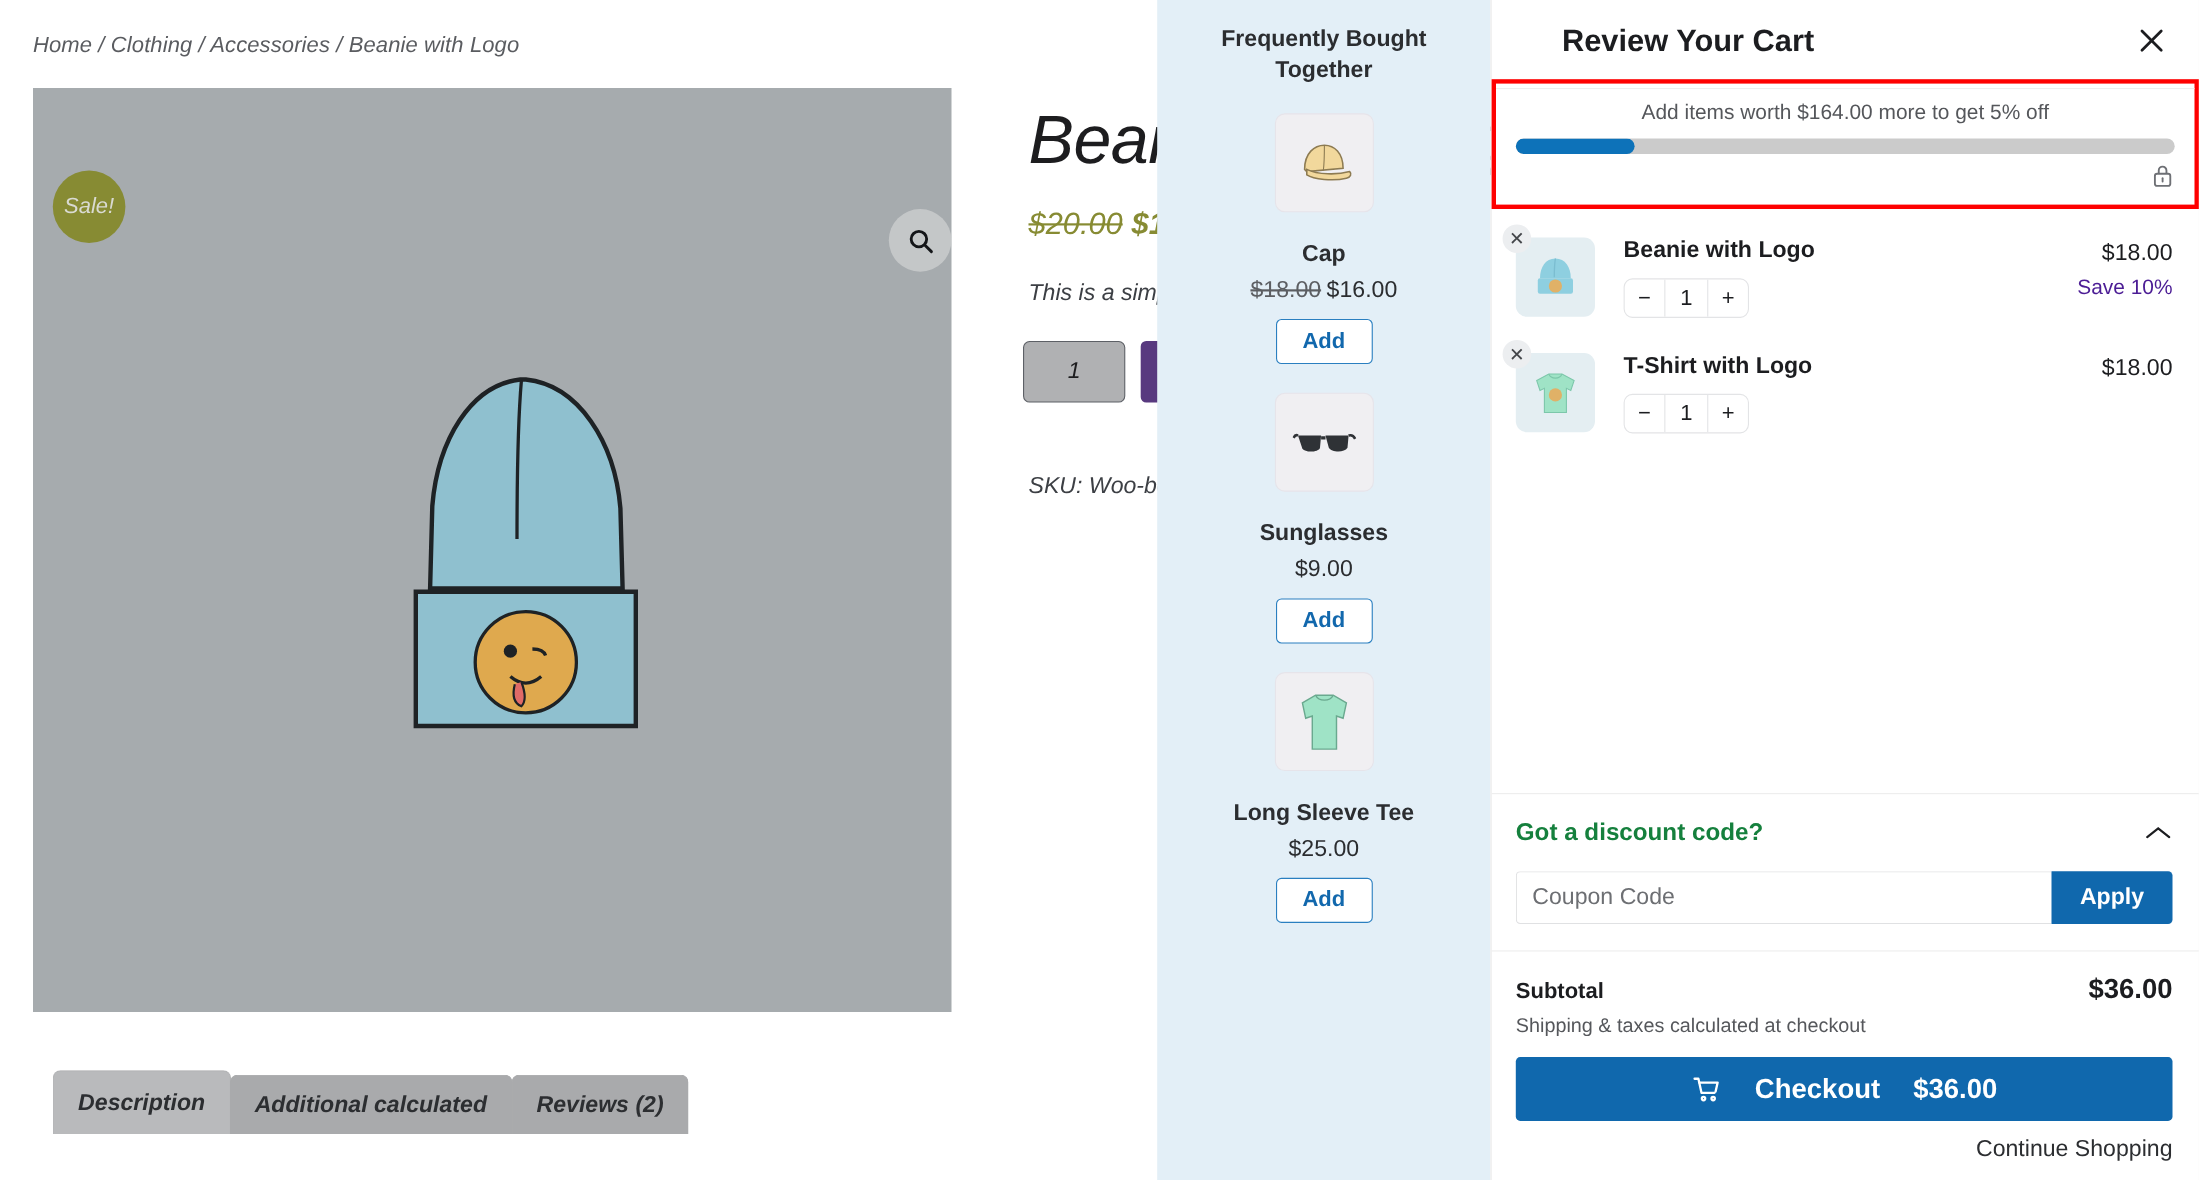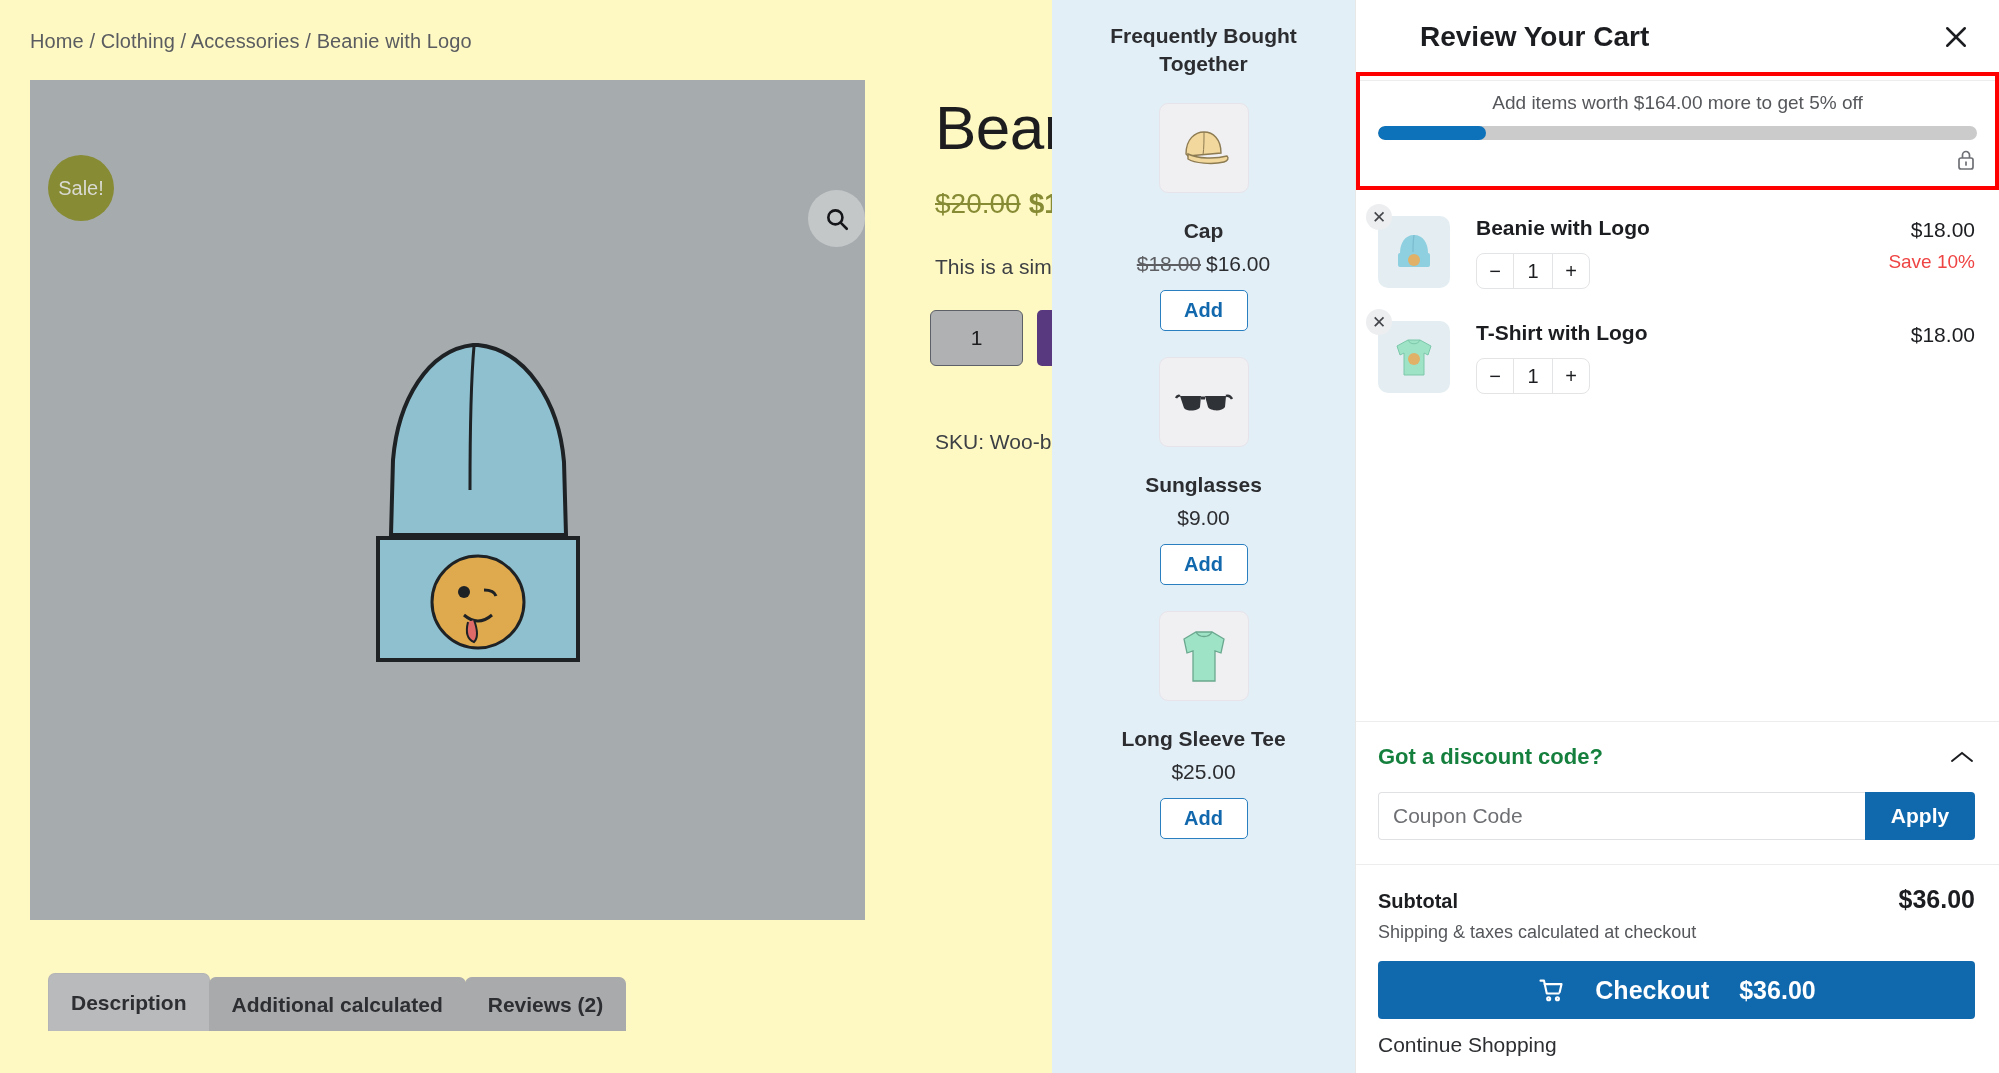--- a/index.html
+++ b/index.html
@@ -7,21 +7,22 @@
     width: 1999px; height: 1073px;
     font-family: "Liberation Sans", sans-serif;
     overflow: hidden;
     background: #b3b3b3;
   }
   #root { position: relative; width: 1999px; height: 1073px; }
 
   
   .page-bg {
     position: absolute; inset: 0;
-    background: #fef9c3;
+    background: #ffffff;
+    font-style: italic;
   }
   .breadcrumb {
     position: absolute; left: 30px; top: 30px;
     font-size: 20px; color: #5a5c60; letter-spacing: .1px;
     white-space: nowrap;
   }
   .gallery {
     position: absolute; left: 30px; top: 80px;
     width: 835px; height: 840px;
     background: #a6abae;
@@ -185,21 +186,21 @@
   }
   .stepper div {
     height: 34px; min-width: 34px;
     display: flex; align-items: center; justify-content: center;
     font-size: 20px; color: #1c1d20;
   }
   .stepper .minus, .stepper .plus { cursor: pointer; width: 36px; }
   .stepper .val { border-left: 1px solid #e3e4e6; border-right: 1px solid #e3e4e6; width: 40px; }
   .row-right { text-align: right; flex: 0 0 auto; padding-top: 2px; }
   .row-price { font-size: 21px; color: #1c1d20; }
-  .row-save { margin-top: 9px; font-size: 19px; color: #ef4444; }
+  .row-save { margin-top: 9px; font-size: 19px; color: #4c1d95; }
 
   .coupon-sec { flex: 0 0 auto; border-top: 1px solid #ededed; padding: 22px 24px 24px 22px; }
   .coupon-head {
     display: flex; align-items: center; justify-content: space-between;
     cursor: pointer;
   }
   .coupon-head span { font-size: 22px; font-weight: 700; color: #15803d; }
   .coupon-input-row { display: flex; margin-top: 22px; }
   .coupon-input {
     flex: 1 1 auto; height: 48px;
@@ -224,21 +225,21 @@
   .subtotal-row .amt { font-size: 25px; font-weight: 700; color: #1c1d20; }
   .ship-note { margin-top: 8px; font-size: 18px; color: #55575b; }
   .checkout-btn {
     margin-top: 18px; width: 100%; height: 58px;
     background: #1068ad; color: #fff; border: none; border-radius: 4px;
     display: flex; align-items: center; justify-content: center; gap: 30px;
     font-size: 25px; font-weight: 700; cursor: pointer;
     font-family: "Liberation Sans", sans-serif;
   }
   .continue {
-    margin-top: 14px; text-align: left;
+    margin-top: 14px; text-align: right;
     font-size: 21px; color: #2c2e31; cursor: pointer;
   }
 </style>
 </head>
 <body>
 
 <div id="root">
 
   <div class="page-bg">
 

